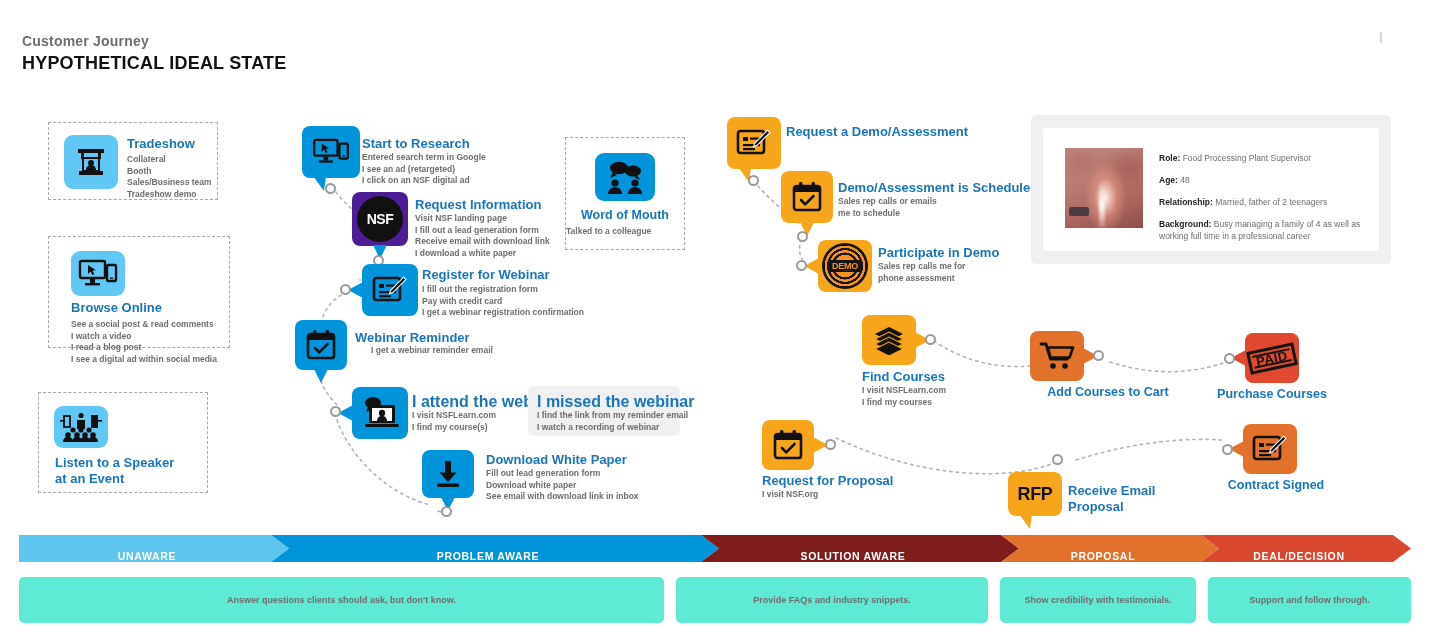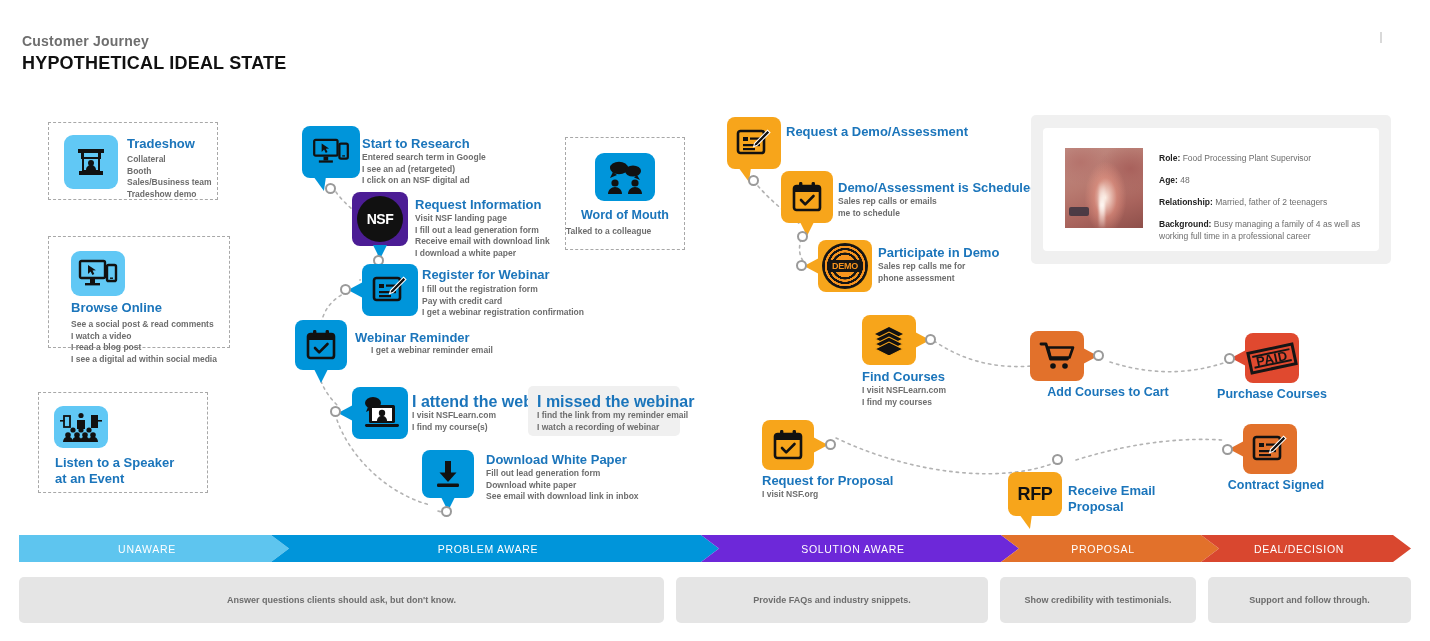--- a/index.html
+++ b/index.html
@@ -136,28 +136,28 @@
     position:absolute; left:116px; top:24px; right:14px;
     font-size:8.5px; line-height:12px; color:#6d6d6d;
   }
   #persona-fields .row { margin-bottom:10px; }
   #persona-fields .k { font-weight:bold; color:#222222; }
 
   
   #stage-bar { position:absolute; left:19px; top:535px; height:27px; width:1392px; }
   .stage {
     position:absolute; top:0; height:27px; display:flex;
-    align-items:center; justify-content:center;
-    color:#ffffff; font-size:10.5px; font-weight:normal; letter-spacing:.7px;
+    align-items:flex-end; justify-content:center;
+    color:#ffffff; font-size:10.5px; font-weight:bold; letter-spacing:.7px;
   }
   .stage span { position:relative; z-index:2; padding-right:14px; }
 
   
   .note {
-    position:absolute; top:577px; height:46px; background:#e5e5e5;
+    position:absolute; top:577px; height:46px; background:#5eead4;
     border-radius:5px; display:flex; align-items:center; justify-content:center;
     font-size:9px; color:#6d6d6d; font-weight:bold; text-align:center;
   }
 
   
   #links { position:absolute; left:0; top:0; width:1430px; height:641px; pointer-events:none; }
   #links path { fill:none; stroke:#b3b3b3; stroke-width:1.6; stroke-dasharray:2.4 4.2; stroke-linecap:round; }
 
   .nsf-badge {
     width:46px; height:46px; border-radius:50%; background:#111111;
@@ -538,21 +538,21 @@
   </div>
 </div>
 
 <div id="stage-bar">
   <div class="stage" style="left:0; width:270px; background:#5ec5ef; clip-path:polygon(0 0, 252px 0, 270px 50%, 252px 100%, 0 100%);">
     <span>UNAWARE</span>
   </div>
   <div class="stage" style="left:252px; width:448px; background:#0095da; clip-path:polygon(0 0, 430px 0, 448px 50%, 430px 100%, 0 100%, 18px 50%);">
     <span>PROBLEM AWARE</span>
   </div>
-  <div class="stage" style="left:682px; width:318px; background:#6d28d9; clip-path:polygon(0 0, 300px 0, 318px 50%, 300px 100%, 0 100%, 18px 50%);">
+  <div class="stage" style="left:682px; width:318px; background:#7f1d1d; clip-path:polygon(0 0, 300px 0, 318px 50%, 300px 100%, 0 100%, 18px 50%);">
     <span>SOLUTION AWARE</span>
   </div>
   <div class="stage" style="left:982px; width:218px; background:#e2712b; clip-path:polygon(0 0, 200px 0, 218px 50%, 200px 100%, 0 100%, 18px 50%);">
     <span>PROPOSAL</span>
   </div>
   <div class="stage" style="left:1182px; width:210px; background:#d9472f; clip-path:polygon(0 0, 192px 0, 210px 50%, 192px 100%, 0 100%, 18px 50%);">
     <span>DEAL/DECISION</span>
   </div>
 </div>
 

